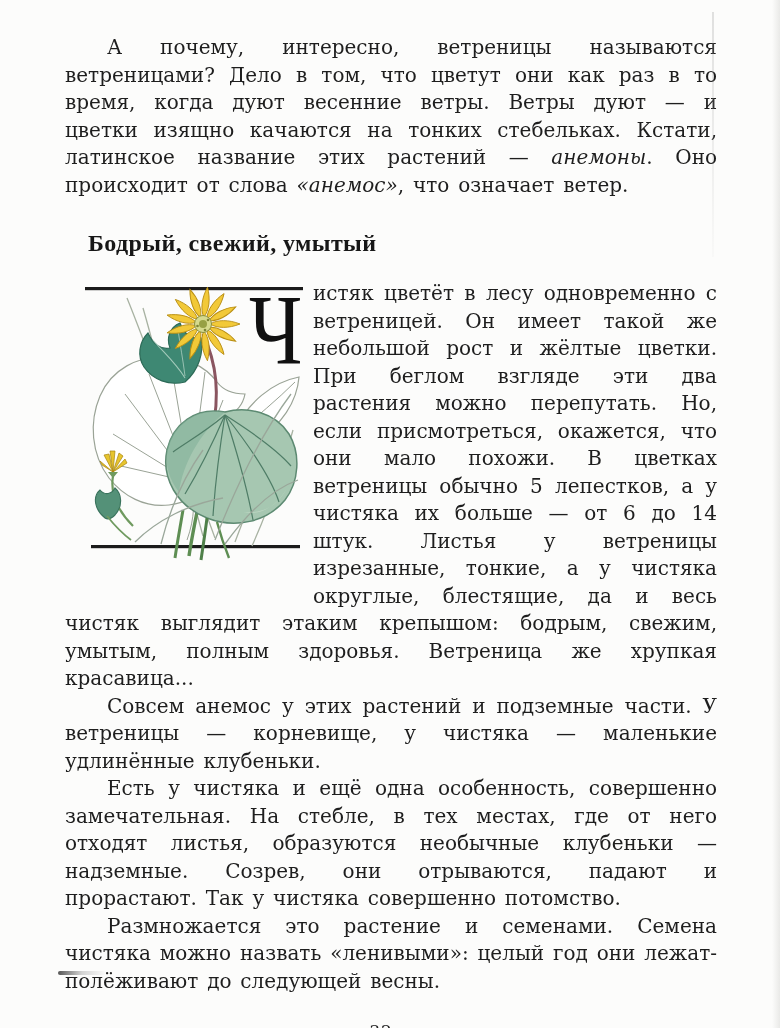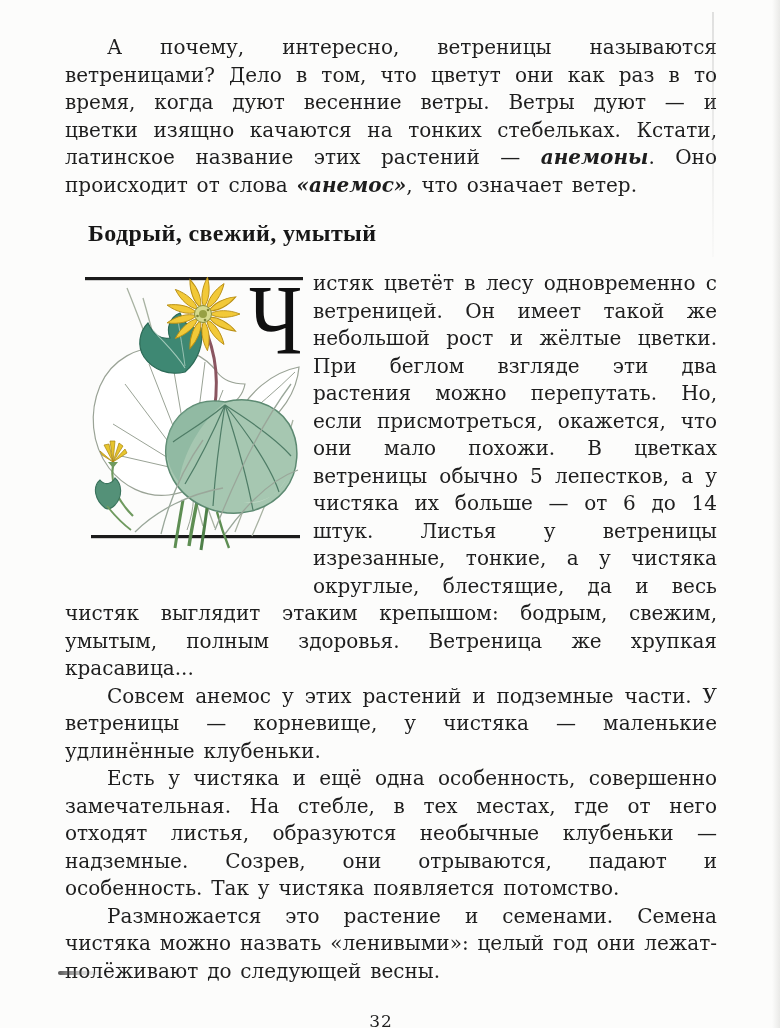--- a/index.html
+++ b/index.html
@@ -4,24 +4,24 @@
 <style>
   html,body{margin:0;padding:0;}
   body{
     width:780px;height:1028px;position:relative;overflow:hidden;
     background:#fcfcfb;color:#1e1e1e;
     font-family:"DejaVu Serif", serif;
   }
   .text-block{position:absolute;left:65px;top:34px;width:652px;}
   p{margin:0;text-align:justify;font-size:20px;line-height:27.5px;word-spacing:2.5px;}
   .indent{text-indent:42px;}
-  .ital{font-style:italic;font-weight:bold;}
+  .ital{font-style:italic;}
   h1{
     font-family:"Liberation Serif", serif;font-weight:bold;
-    font-size:24px;margin:21px 0 23px 23px;letter-spacing:.4px;color:#171717;
+    font-size:24px;margin:31px 0 23px 23px;letter-spacing:.4px;color:#171717;
   }
   .figure{
     float:left;width:238px;height:300px;margin:2px 10px 2px 0;position:relative;
   }
   .figure svg{position:absolute;left:0;top:0;}
   .dropcap{
     position:absolute;left:184px;top:8px;
     font-family:"Liberation Serif", serif;font-size:100px;line-height:.8;
     color:#101010;transform:scaleX(.82);transform-origin:left top;
   }
@@ -208,21 +208,21 @@
         <path d="M70,260 C92,238 124,222 158,216"></path>
       </g>
     </svg>
     <span class="dropcap">Ч</span>
   </div>
 
   <p>истяк цветёт в лесу одновременно с ветреницей. Он имеет такой же небольшой рост и жёлтые цветки. При беглом взгляде эти два растения можно перепутать. Но, если присмотреться, окажется, что они мало похожи. В цветках ветреницы обычно 5 лепестков, а у чистяка их больше — от 6 до 14 штук. Листья у ветреницы изрезанные, тонкие, а у чистяка округлые, блестящие, да и весь чистяк выглядит этаким крепышом: бодрым, свежим, умытым, полным здоровья. Ветреница же хрупкая красавица...</p>
 
   <p class="indent">Совсем анемос у этих растений и подземные части. У ветреницы — корневище, у чистяка — маленькие удлинённые клубеньки.</p>
 
-  <p class="indent">Есть у чистяка и ещё одна особенность, совершенно замечательная. На стебле, в тех местах, где от него отходят листья, образуются необычные клубеньки — надземные. Созрев, они отрываются, падают и особенность. Так у чистяка появляется потомство.</p>
+  <p class="indent">Есть у чистяка и ещё одна особенность, совершенно замечательная. На стебле, в тех местах, где от него отходят листья, образуются необычные клубеньки — надземные. Созрев, они отрываются, падают и прорастают. Так у чистяка совершенно потомство.</p>
 
   <p class="indent">Размножается это растение и семенами. Семена чистяка можно назвать «ленивыми»: целый год они лежат-полёживают до следующей весны.</p>
 
   <div class="page-number">32</div>
 </div>
 
 <div class="artifact-dash"></div>
 <div class="scan-streak"></div>
 <div class="page-edge"></div>
 

